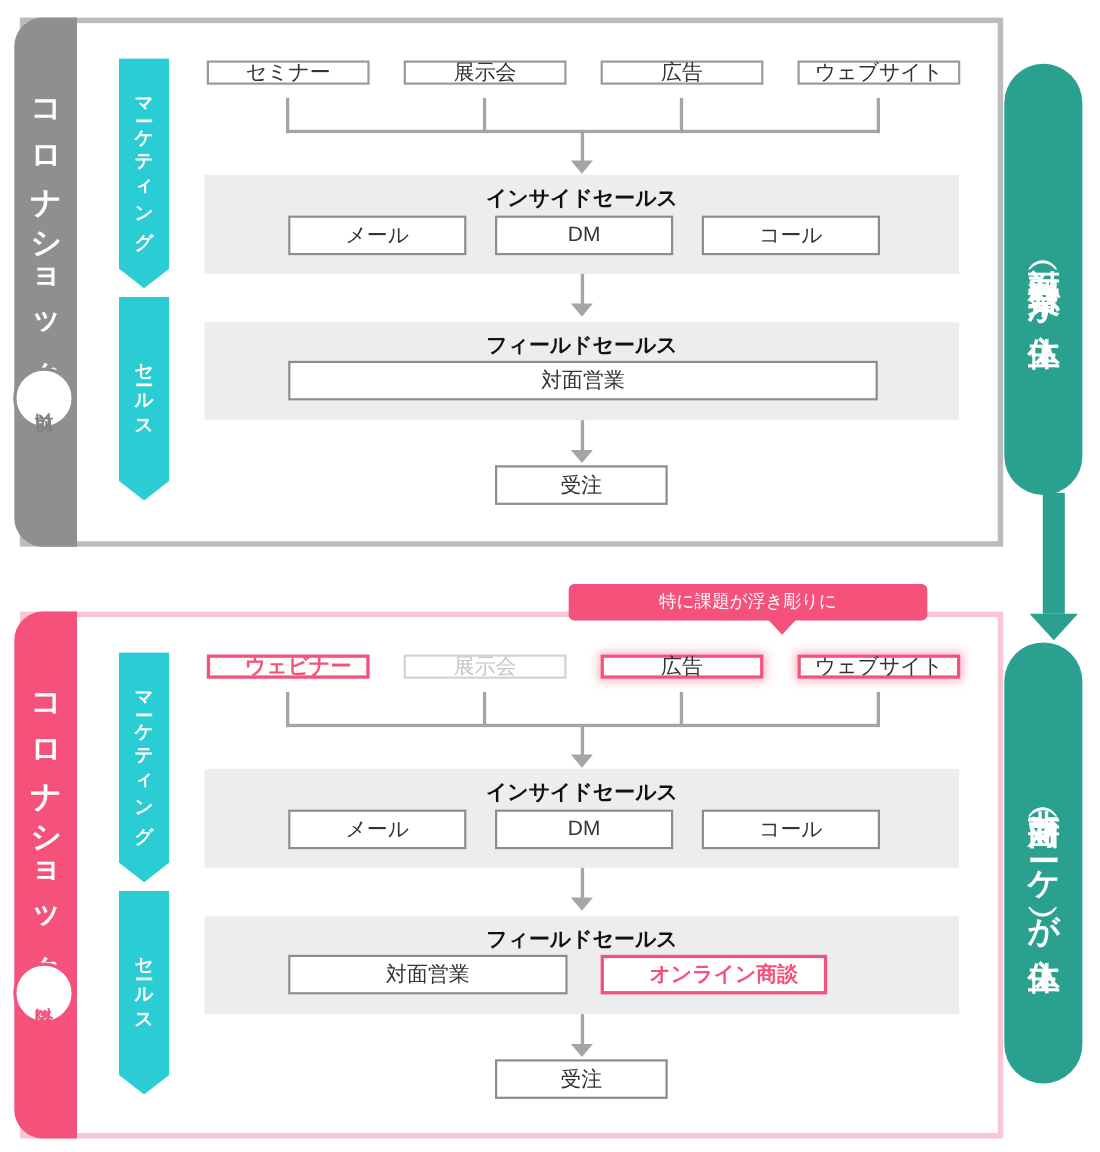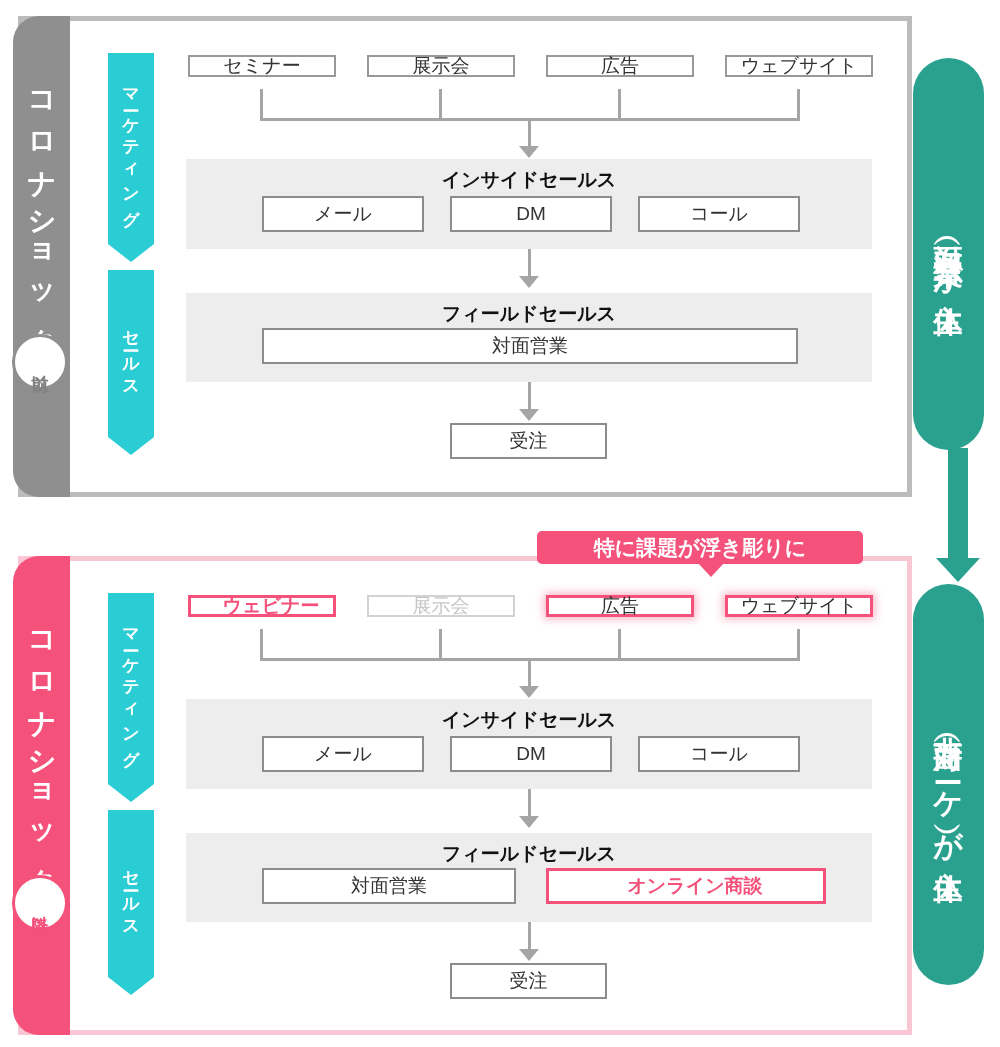--- a/index.html
+++ b/index.html
@@ -38,22 +38,22 @@
   .arrowhead{position:absolute;width:0;height:0;border-left:10px solid transparent;
     border-right:10px solid transparent;border-top:12px solid #a5a5a5;z-index:1;}
   
   .pill{position:absolute;left:913px;width:71px;background:#2aa18f;border-radius:36px;
     writing-mode:vertical-rl;display:flex;align-items:center;justify-content:center;
     color:#fff;font-weight:bold;font-size:29px;letter-spacing:4px;z-index:2;}
   .teal-shaft{position:absolute;left:948px;width:20px;background:#2aa18f;}
   .teal-head{position:absolute;left:936px;width:0;height:0;border-left:22px solid transparent;
     border-right:22px solid transparent;border-top:24px solid #2aa18f;}
   
-  .badge{position:absolute;left:537px;top:531px;width:326px;height:33px;background:#f4517b;border-radius:5px;
-    display:flex;align-items:center;justify-content:center;color:#fff;font-weight:bold;font-size:21px;z-index:5;}
+  .badge{position:absolute;left:517px;top:531px;width:326px;height:33px;background:#f4517b;border-radius:5px;
+    display:flex;align-items:center;justify-content:center;color:#fff;font-weight:normal;font-size:16px;z-index:5;}
   .badge-tip{position:absolute;left:697px;top:562px;width:0;height:0;border-left:14px solid transparent;
     border-right:14px solid transparent;border-top:15px solid #f4517b;z-index:5;}
 </style>
 </head>
 <body>
 
 <div id="stage">
 
   <div class="era-box" style="top:16px;height:481px;"></div>
   <div class="era-bar" style="top:16px;height:481px;background:#8f8f8f;">コロナショック</div>
@@ -129,19 +129,19 @@
   <div class="hbox inner" style="left:450px;top:736px;width:162px;">DM</div>
   <div class="hbox inner" style="left:638px;top:736px;width:162px;">コール</div>
 
   <div class="ln" style="left:528px;top:789px;width:3px;height:28px;"></div>
   <div class="arrowhead" style="left:519px;top:816px;"></div>
 
   <div class="panel" style="top:833px;height:89px;">
     <div class="panel-title" style="top:8px;">フィールドセールス</div>
   </div>
   <div class="hbox inner" style="left:262px;top:868px;width:254px;">対面営業</div>
-  <div class="hbox inner p-border p-text" style="left:546px;top:868px;width:280px;">オンライン商談</div>
+  <div class="hbox inner p-border p-text" style="left:546px;top:868px;width:206px;">オンライン商談</div>
 
   <div class="ln" style="left:528px;top:922px;width:3px;height:28px;"></div>
   <div class="arrowhead" style="left:519px;top:949px;"></div>
   <div class="hbox inner" style="left:450px;top:963px;width:157px;">受注</div>
 
 </div>
 
 </body></html>

